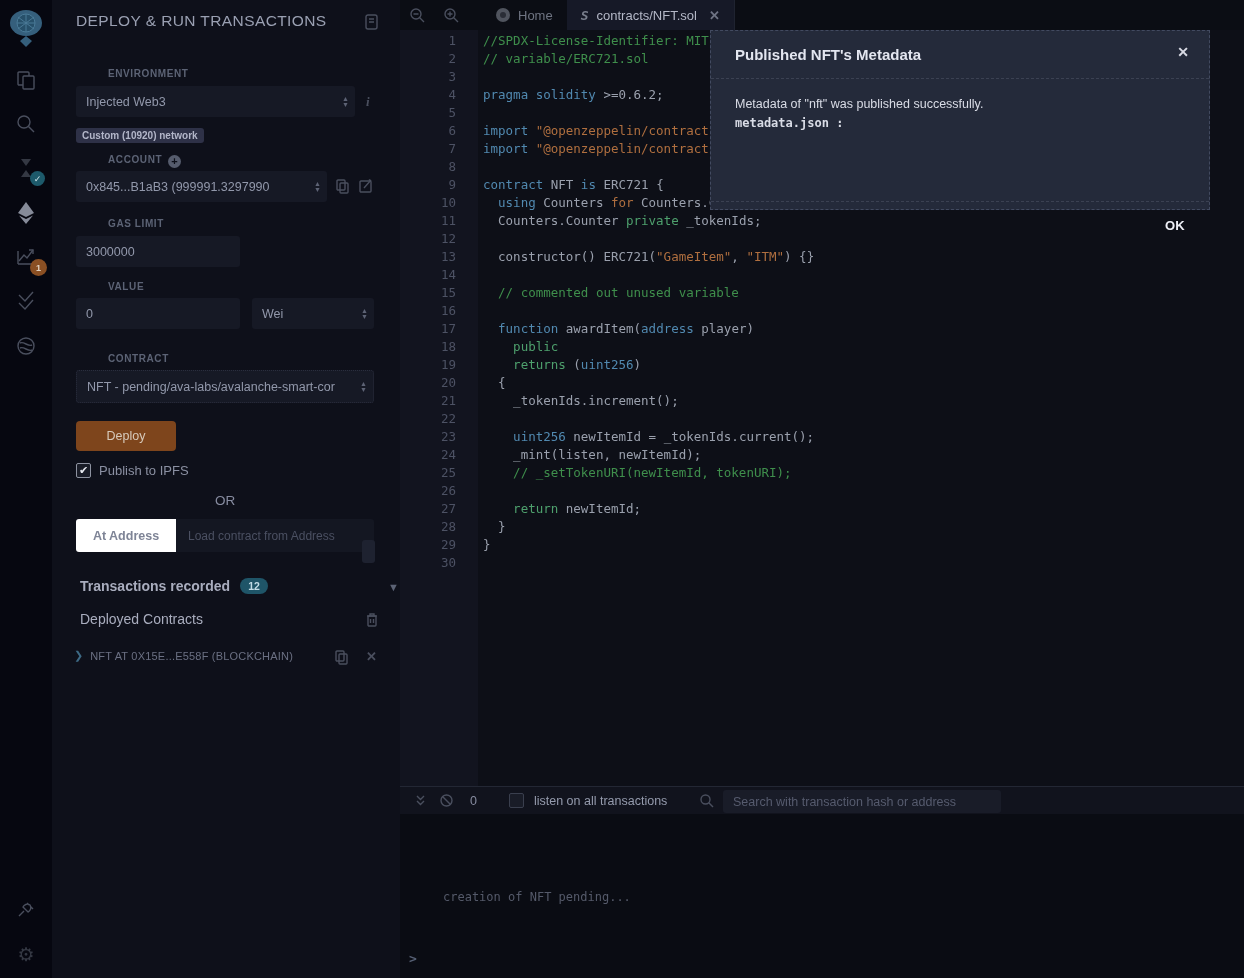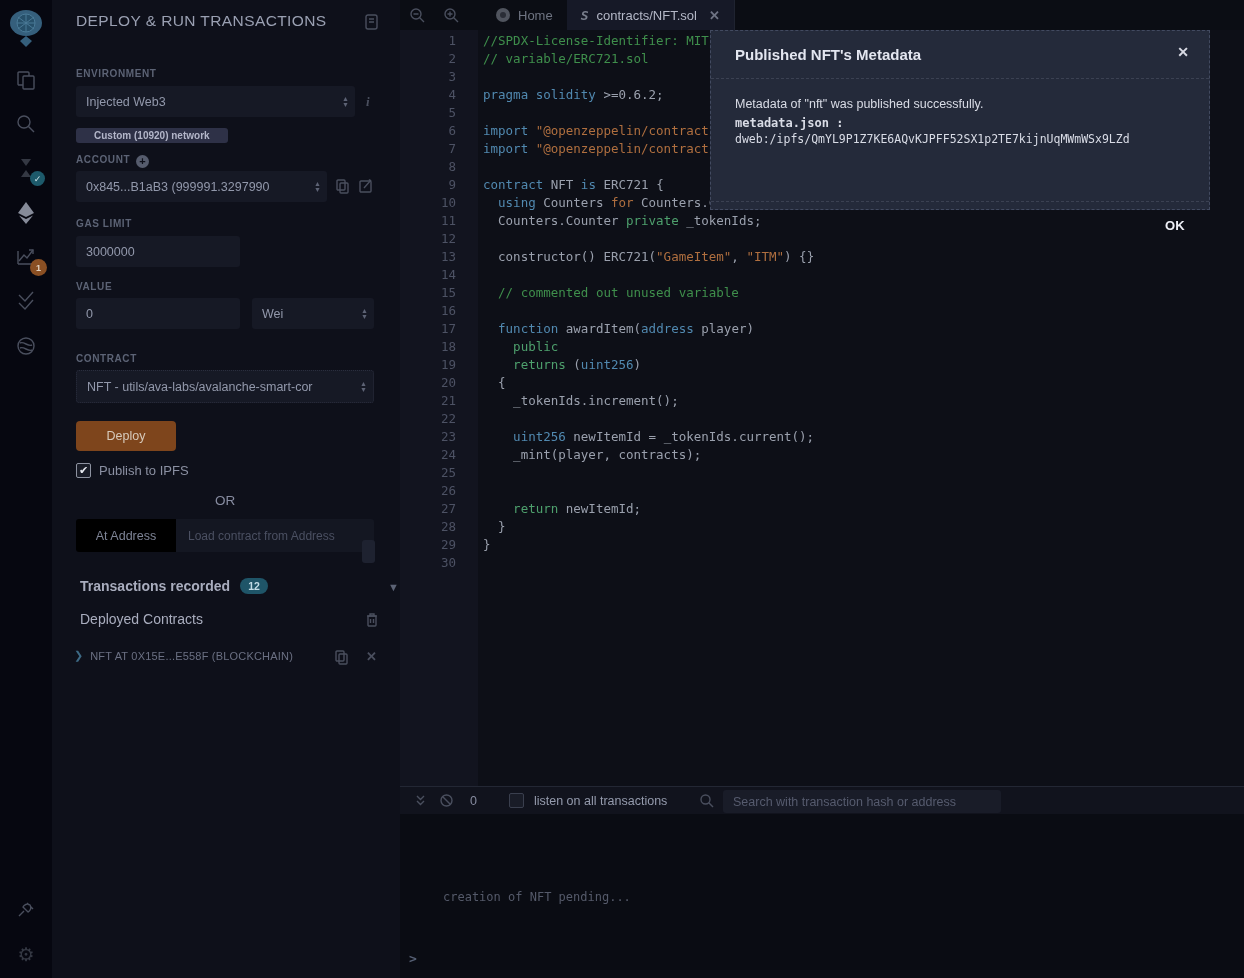--- a/index.html
+++ b/index.html
@@ -20,42 +20,42 @@
     align-items:center; justify-content:center; }
   .badge-check { right:-3px; bottom:-2px; width:15px; height:15px; background:#1d5a6b; color:#cfe4ea; }
   .badge-num { right:-5px; bottom:-3px; width:17px; height:17px; background:#8a4f23; color:#e0d2c2; font-weight:bold; }
   .gear-glyph { font-size:19px; color:#343843; }
 
   
   .panel { position:absolute; left:52px; top:0; width:348px; height:978px; background:#0e101a; }
   .panel-title { position:absolute; left:24px; top:12px; font-size:15.5px; color:#9aa0b2;
     letter-spacing:.4px; font-weight:500; }
   .doc-icon { position:absolute; left:312px; top:14px; color:#4a4f5e; cursor:pointer; }
-  .flabel { position:absolute; font-size:10px; letter-spacing:.6px; color:#5c6375; font-weight:bold; }
+  .flabel { position:absolute; font-size:10px; letter-spacing:.6px; color:#5c6375; font-weight:bold;margin-left:32px; }
   .fld { position:absolute; background:#161925; border-radius:3px; color:#9298ab; font-size:12.5px;
     display:flex; align-items:center; padding:0 10px; overflow:hidden; white-space:nowrap; cursor:pointer; }
   .stepper { position:absolute; right:6px; top:50%; transform:translateY(-50%); display:flex;
     flex-direction:column; color:#5d6375; font-size:7px; line-height:6px; }
   .net-badge { position:absolute; left:24px; top:128px; background:#2e3147; color:#b3b6c9;
-    font-size:10px; font-weight:bold; padding:2px 18px; border-radius:3px; }
+    font-size:10px; font-weight:bold; padding:2px 6px; border-radius:3px; }
   .icon-plain { color:#4a4f5e; cursor:pointer; position:absolute; }
   .info-i { font-size:13px; font-style:italic; font-family:"Liberation Serif", serif; font-weight:bold; }
   .plus-circ { display:inline-flex; width:13px; height:13px; background:#565c6d; color:#0e101a;
     border-radius:50%; font-size:11px; align-items:center; justify-content:center; font-weight:bold;
     margin-left:6px; vertical-align:-2px; cursor:pointer; }
   .deploy-btn { position:absolute; left:24px; top:421px; width:100px; height:30px; background:#7e451c;
     color:#d7cabb; border:none; border-radius:4px; font-size:12.5px; cursor:pointer; }
   .chkrow { position:absolute; display:flex; align-items:center; gap:8px; }
   .chk { width:15px; height:15px; border:1px solid #8d92a0; border-radius:2px; background:#191c27;
     color:#e8eaf0; font-size:11px; line-height:13px; text-align:center; cursor:pointer; }
   .chk.off { color:transparent; border-color:#3a3f4e; }
   .chklabel { font-size:13px; color:#8b90a2; }
   .or-div { position:absolute; left:24px; top:493px; width:298px; text-align:center; font-size:13.5px; color:#878ca0; }
-  .ataddr-btn { position:absolute; left:24px; top:519px; width:100px; height:33px; background:#000000;
-    color:#7e8496; border:none; border-radius:3px 0 0 3px; font-size:12.5px; font-weight:normal; cursor:pointer; }
+  .ataddr-btn { position:absolute; left:24px; top:519px; width:100px; height:33px; background:#ffffff;
+    color:#7e8496; border:none; border-radius:3px 0 0 3px; font-size:12.5px; font-weight:bold; cursor:pointer; }
   .ataddr-input { position:absolute; left:124px; top:519px; width:198px; height:33px; background:#141722;
     border:none; border-radius:0 3px 3px 0; color:#9298ab; font-size:12px; padding:0 12px; outline:none; }
   .ataddr-input::placeholder { color:#4b5062; }
   .txrow { position:absolute; left:28px; top:578px; display:flex; align-items:center; gap:10px; cursor:pointer; }
   .txlabel { font-size:14px; font-weight:bold; color:#a9adbe; }
   .count-badge { background:#1f5568; color:#c2dce6; font-size:10.5px; font-weight:bold;
     padding:2px 8px; border-radius:9px; }
   .chev { color:#5c6375; font-size:11px; }
   .dcrow { position:absolute; left:28px; top:611px; font-size:14px; color:#a9adbe; }
   .contract-item { position:absolute; left:22px; top:649px; display:flex; align-items:center; gap:7px; cursor:pointer; }
@@ -243,21 +243,21 @@
     <div class="fld" style="left:200px; top:298px; width:122px; height:31px">
       <span>Wei</span>
       <span class="stepper">
           <span>▲</span>
           <span>▼</span>
         </span>
     </div>
 
     <span class="flabel" style="left:24px; top:353px">CONTRACT</span>
     <div class="fld" style="left:24px; top:370px; width:298px; height:33px; border:1px dotted #2a2e3e">
-      <span>NFT - utils/ava-labs/avalanche-smart-cor</span>
+      <span>NFT - pending/ava-labs/avalanche-smart-cor</span>
       <span class="stepper" style="background:#161925">
           <span>▲</span>
           <span>▼</span>
         </span>
     </div>
 
     <button class="deploy-btn">Deploy</button>
 
     <div class="chkrow" style="left:24px; top:463px">
       <span class="chk">✔</span>
@@ -343,22 +343,22 @@
           <div class="code-line"><span class="ln">14</span><span class="src"></span></div>
           <div class="code-line"><span class="ln">15</span><span class="src"><span class="tk-c">  // commented out unused variable</span></span></div>
           <div class="code-line"><span class="ln">16</span></div>
           <div class="code-line"><span class="ln">17</span><span class="src"><span class="tk-d">  </span><span class="tk-k">function</span><span class="tk-d"> awardItem(</span><span class="tk-k">address</span><span class="tk-d"> player)</span></span></div>
           <div class="code-line"><span class="ln">18</span><span class="src"><span class="tk-d">    </span><span class="tk-g">public</span></span></div>
           <div class="code-line"><span class="ln">19</span><span class="src"><span class="tk-d">    </span><span class="tk-g">returns</span><span class="tk-d"> (</span><span class="tk-k">uint256</span><span class="tk-d">)</span></span></div>
           <div class="code-line"><span class="ln">20</span><span class="src"><span class="tk-d">  {</span></span></div>
           <div class="code-line"><span class="ln">21</span><span class="src"><span class="tk-d">    _tokenIds.increment();</span></span></div>
           <div class="code-line"><span class="ln">22</span><span class="src"></span></div>
           <div class="code-line"><span class="ln">23</span><span class="src"><span class="tk-d">    </span><span class="tk-k">uint256</span><span class="tk-d"> newItemId = _tokenIds.current();</span></span></div>
-          <div class="code-line"><span class="ln">24</span><span class="src"><span class="tk-d">    _mint(player, contracts);</span></span></div>
-          <div class="code-line"><span class="ln">25</span></div>
+          <div class="code-line"><span class="ln">24</span><span class="src"><span class="tk-d">    _mint(listen, newItemId);</span></span></div>
+          <div class="code-line"><span class="ln">25</span><span class="src"><span class="tk-c">    // _setTokenURI(newItemId, tokenURI);</span></span></div>
           <div class="code-line"><span class="ln">26</span><span class="src"></span></div>
           <div class="code-line"><span class="ln">27</span><span class="src"><span class="tk-d">    </span><span class="tk-g">return</span><span class="tk-d"> newItemId;</span></span></div>
           <div class="code-line"><span class="ln">28</span><span class="src"><span class="tk-d">  }</span></span></div>
           <div class="code-line"><span class="ln">29</span><span class="src"><span class="tk-d">}</span></span></div>
           <div class="code-line"><span class="ln">30</span><span class="src"></span></div>
         </div>
     </div>
 
     <div class="terminal">
       <div class="term-bar">
@@ -391,20 +391,19 @@
   </main>
 
   <div class="modal">
     <div class="modal-header">
       <span class="modal-title">Published NFT's Metadata</span>
       <span class="modal-close">✕</span>
     </div>
     <div class="modal-body">
       <div class="mb-line1">Metadata of "nft" was published successfully.</div>
       <div class="mb-file">metadata.json :</div>
-      <div class="mb-url">dweb:/ipfs/QmYL9P1Z7KE6AQvKJPFF52SX1p2TE7kijnUqMWmWSx9LZd</div>
     </div>
     <div class="modal-footer">
       <button class="ok-btn">OK</button>
     </div>
   </div>
 
 </div>
 
 </body></html>

